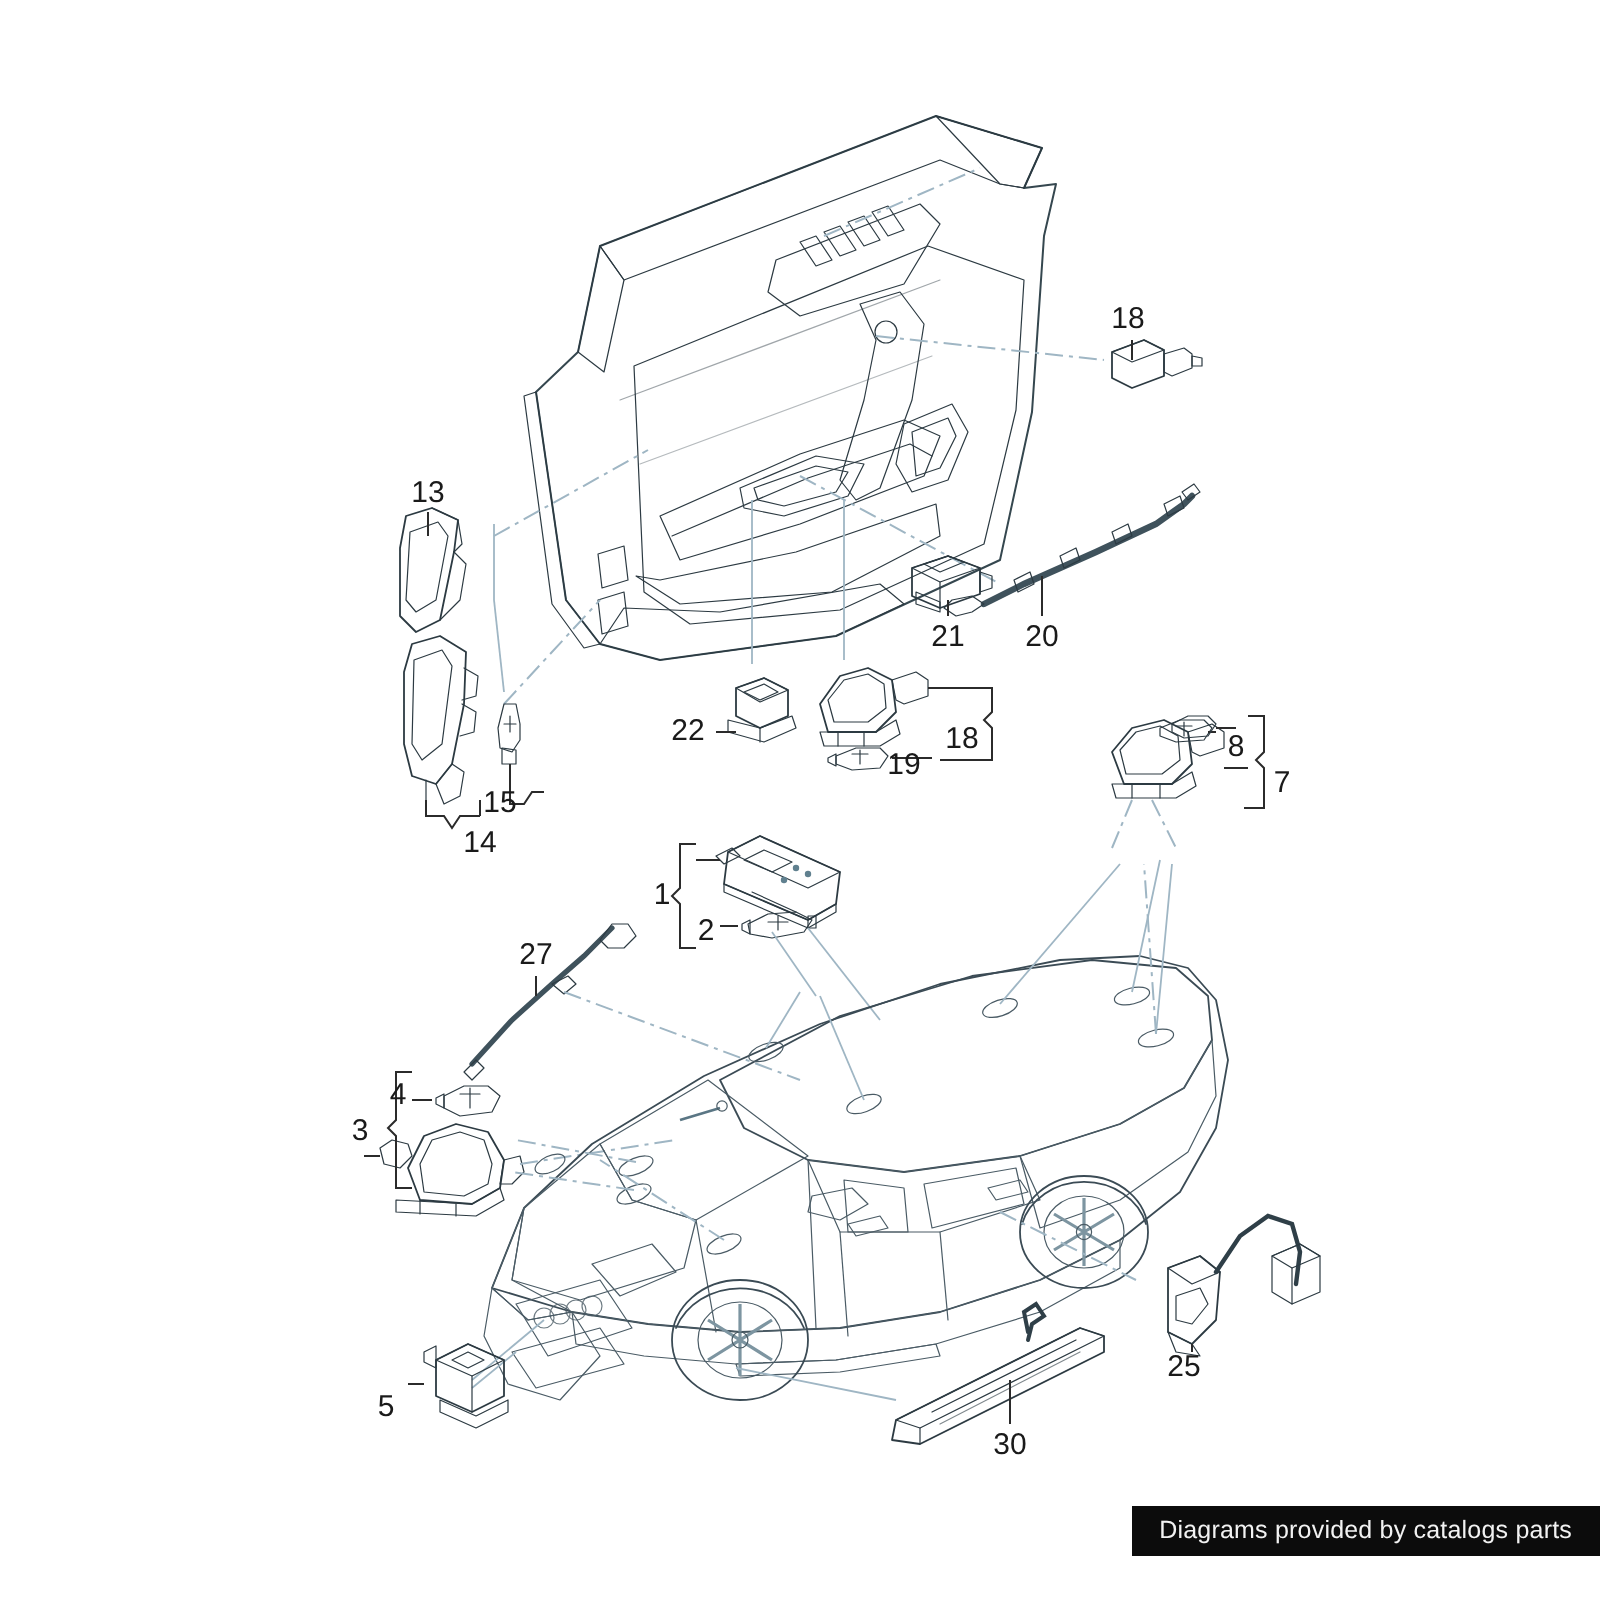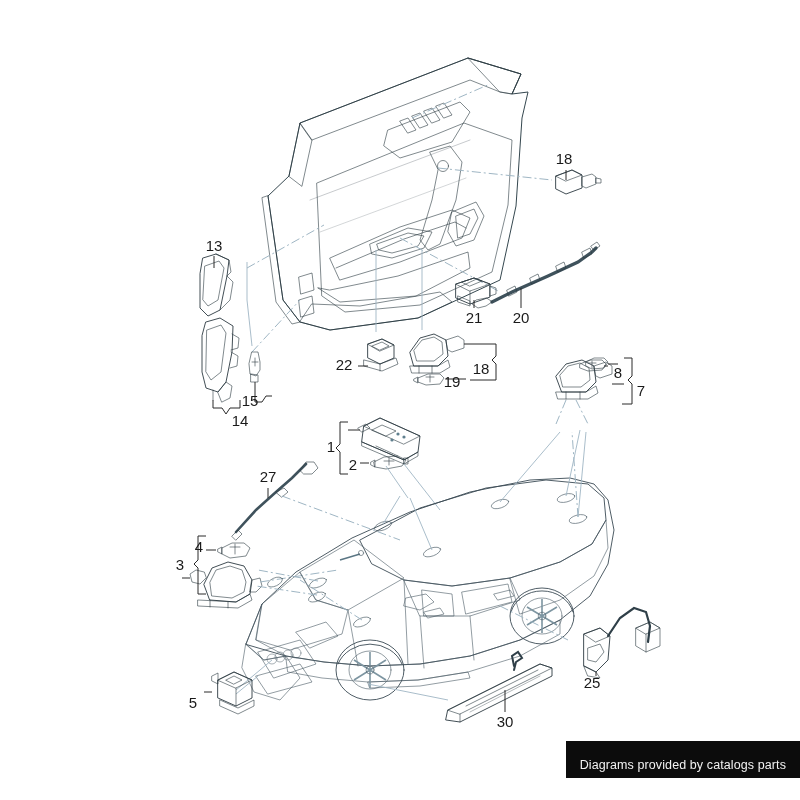--- a/index.html
+++ b/index.html
@@ -89,21 +89,21 @@
   }
   #watermark {
     position: absolute;
     right: 0px;
     bottom: 22px;
     background: #0c0c0c;
     color: #f2f2f2;
     font-family: "Liberation Sans", sans-serif;
     font-size: 12.5px;
     letter-spacing: 0.1px;
-    padding: 17px 14px 6px 14px;
+    padding: 5px 14px 6px 14px;
     white-space: nowrap;
     text-align: center;
   }
 </style>
 </head>
 <body>
 
 <div id="diagram-root">
 
 <svg id="parts-svg" viewBox="0 0 800 800" xmlns="http://www.w3.org/2000/svg">

